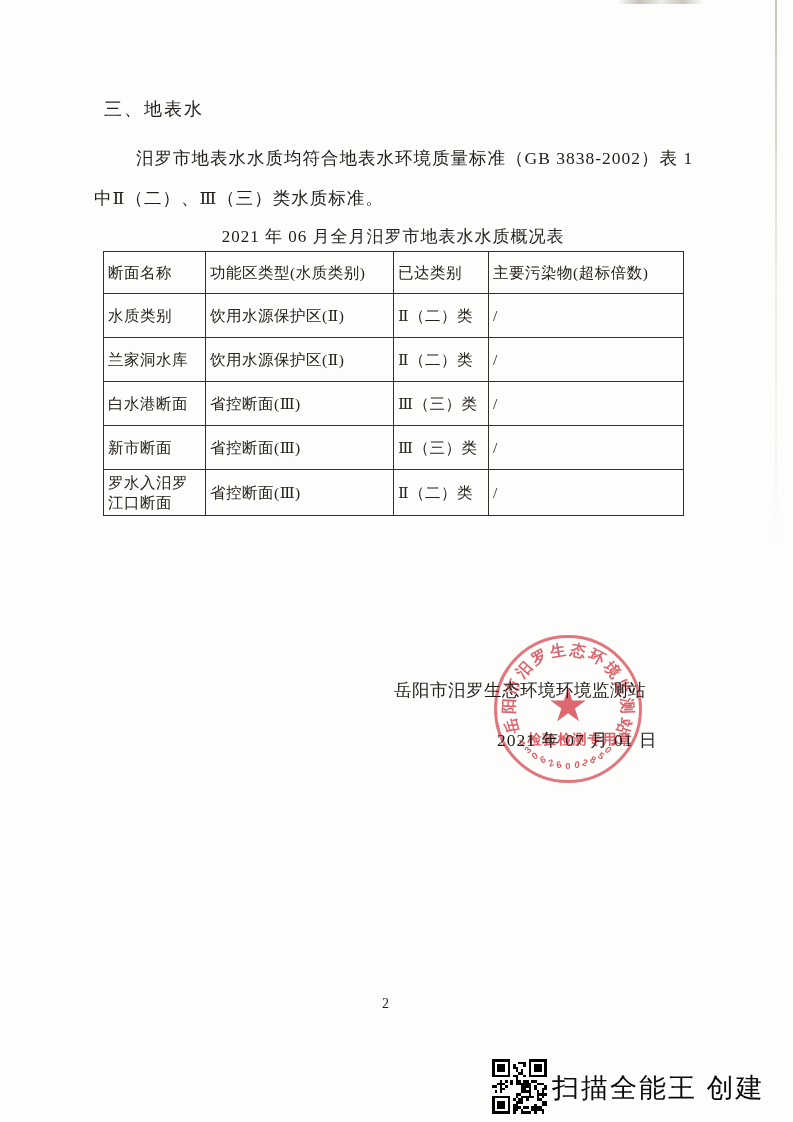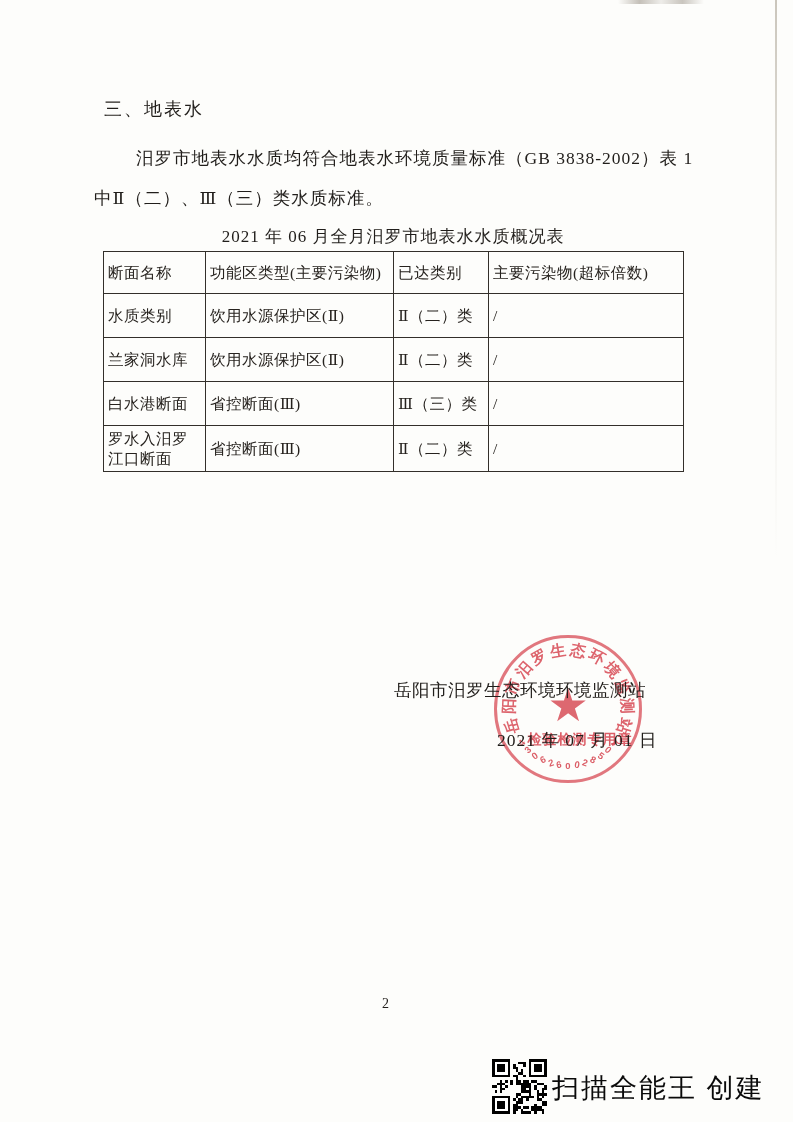--- a/index.html
+++ b/index.html
@@ -77,40 +77,46 @@
 <table class="report">
   <colgroup>
       <col class="c1">
       <col class="c2">
       <col class="c3">
       <col class="c4">
     </colgroup>
   <thead>
     <tr>
         <th>断面名称</th>
-        <th>功能区类型(主要污染物)</th>
+        <th>功能区类型(水质类别)</th>
         <th>已达类别</th>
         <th>主要污染物(超标倍数)</th>
       </tr>
   </thead>
   <tbody>
       <tr>
         <td>水质类别</td>
         <td>饮用水源保护区(Ⅱ)</td>
         <td>Ⅱ（二）类</td>
         <td>/</td>
       </tr>
       <tr>
         <td>兰家洞水库</td>
         <td>饮用水源保护区(Ⅱ)</td>
         <td>Ⅱ（二）类</td>
         <td>/</td>
       </tr>
       <tr>
         <td>白水港断面</td>
+        <td>省控断面(Ⅲ)</td>
+        <td>Ⅲ（三）类</td>
+        <td>/</td>
+      </tr>
+      <tr>
+        <td>新市断面</td>
         <td>省控断面(Ⅲ)</td>
         <td>Ⅲ（三）类</td>
         <td>/</td>
       </tr>
       <tr>
         <td>罗水入汨罗江口断面</td>
         <td>省控断面(Ⅲ)</td>
         <td>Ⅱ（二）类</td>
         <td>/</td>
       </tr>

